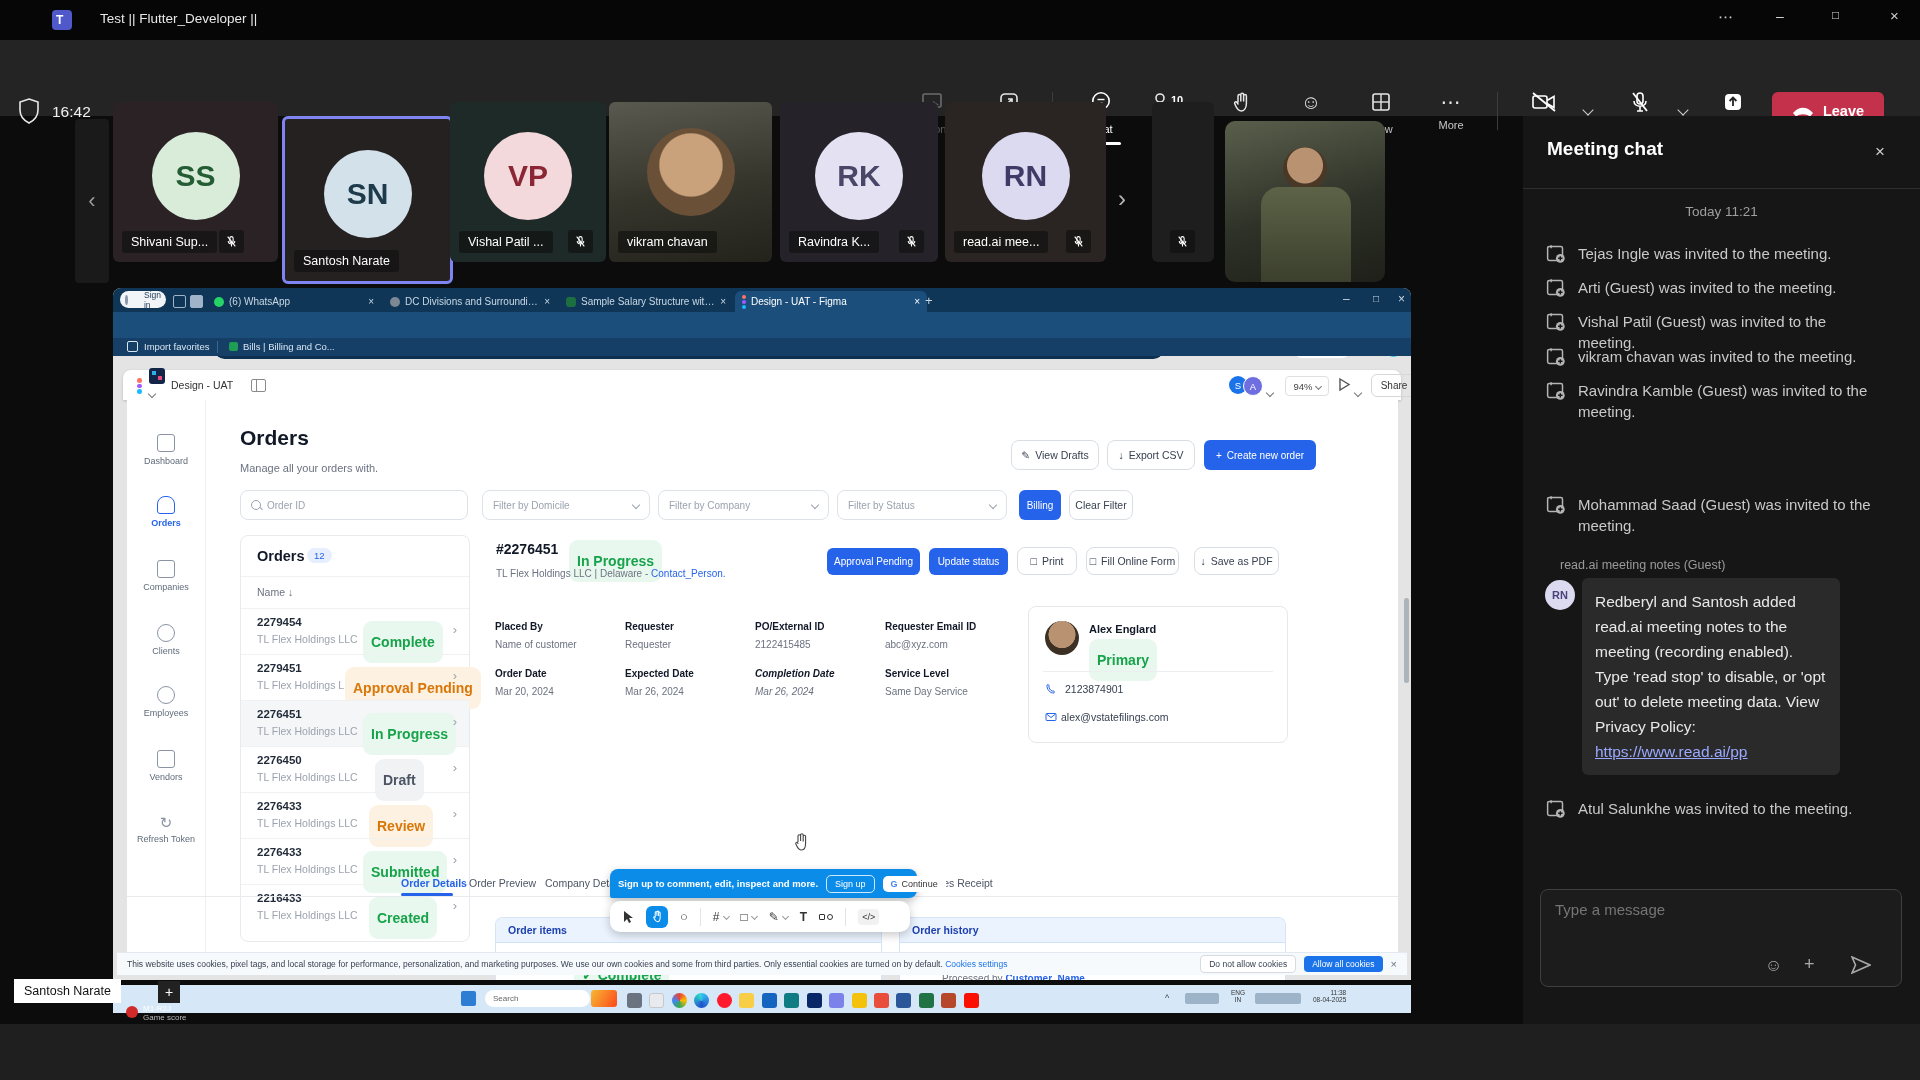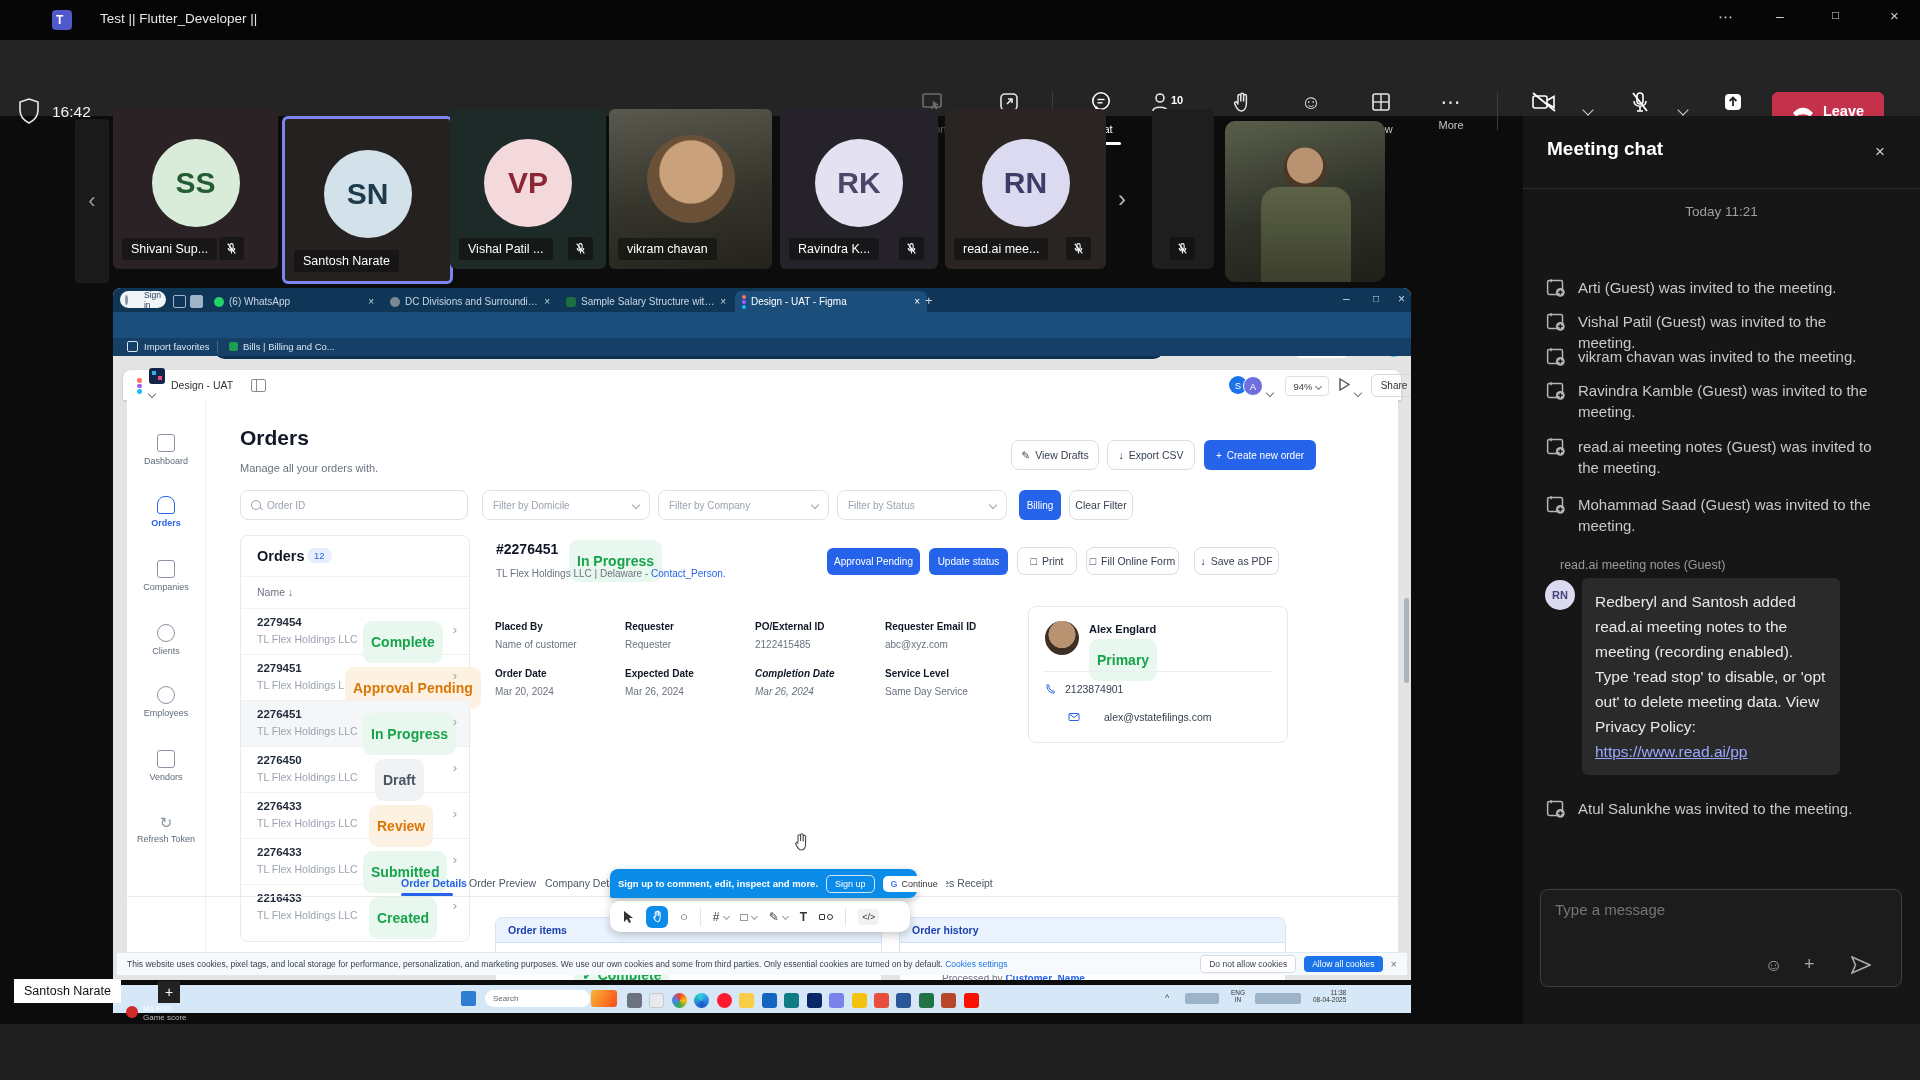--- a/index.html
+++ b/index.html
@@ -8,21 +8,21 @@
   .abs{position:absolute;}
   
   .titlebar{position:absolute;left:0;top:0;width:1920px;height:40px;background:#060606;color:#e8e8e8;}
   .mtoolbar{position:absolute;left:0;top:40px;width:1920px;height:76px;background:#242424;}
   .tbtn{position:absolute;top:50px;width:66px;text-align:center;color:#cfcfcf;}
   .tbtn .lab{font-size:11px;color:#c7c7c7;margin-top:5px;}
   .tbtn.dis{opacity:.42;}
   .vsep{position:absolute;top:52px;width:1px;height:38px;background:#3d3d3d;}
   .crt{width:7px;height:7px;border-right:1.6px solid #cfcfcf;border-bottom:1.6px solid #cfcfcf;transform:rotate(45deg);display:inline-block;}
   
-  .tile{position:absolute;top:109px;height:160px;border-radius:6px;overflow:hidden;}
+  .tile{position:absolute;top:102px;height:160px;border-radius:6px;overflow:hidden;}
   .tile .av{position:absolute;left:50%;top:46%;transform:translate(-50%,-50%);width:88px;height:88px;border-radius:50%;
             display:flex;align-items:center;justify-content:center;font-size:30px;font-weight:bold;}
   .npill{position:absolute;left:9px;bottom:9px;background:rgba(15,15,15,.62);color:#fff;font-size:12.5px;
          padding:4px 9px;border-radius:3px;white-space:nowrap;}
   .mpill{position:absolute;bottom:9px;background:rgba(15,15,15,.62);border-radius:3px;width:25px;height:23px;
          display:flex;align-items:center;justify-content:center;}
   
   #bw{position:absolute;left:113px;top:288px;width:1298px;height:692px;border-radius:8px 8px 0 0;overflow:hidden;background:#e4e4e4;}
   .tabstrip{position:absolute;left:0;top:0;width:1298px;height:24px;background:#0f3657;}
   .btab{position:absolute;top:3px;height:21px;color:#c9d7e4;font-size:10px;display:flex;align-items:center;gap:5px;padding:0 7px;border-radius:6px 6px 0 0;width:160px;}
@@ -547,21 +547,21 @@
         <div class="abs" style="left:16px;top:14px;width:34px;height:34px;border-radius:50%;background:radial-gradient(circle at 50% 40%, #b99271 0 50%, #3c2f23 52%);"></div>
         <div class="abs" style="left:60px;top:16px;font-size:11px;font-weight:bold;color:#111827;">Alex Englard</div>
         <div class="abs" style="left:60px;top:32px;"><span class="badge bg-green">Primary</span></div>
         <div class="abs" style="left:14px;top:64px;width:230px;height:1px;background:#eceef1;"></div>
         <div class="abs" style="left:16px;top:76px;display:flex;gap:8px;align-items:center;">
           <svg width="12" height="12" viewBox="0 0 24 24">
               <path d="M4 4 C5 3 8 3 8 5 L8 8 C8 10 10 14 14 16 L17 16 C19 16 19 19 18 20 C10 21 3 12 4 4 Z" fill="none" stroke="#2563eb" stroke-width="2"></path>
             </svg>
           <span style="font-size:10.5px;color:#374151;">2123874901</span>
         </div>
-        <div class="abs" style="left:16px;top:104px;display:flex;gap:24px;align-items:center;margin-left:23px;">
+        <div class="abs" style="left:16px;top:104px;display:flex;gap:4px;align-items:center;">
           <svg width="12" height="12" viewBox="0 0 24 24">
               <rect x="2" y="5" width="20" height="14" rx="2" fill="none" stroke="#2563eb" stroke-width="2"></rect>
               <path d="M3 6 L12 13 L21 6" fill="none" stroke="#2563eb" stroke-width="2"></path>
             </svg>
           <span style="font-size:10.5px;color:#374151;">alex@vstatefilings.com</span>
         </div>
       </div>
 
       <svg class="abs" style="left:666px;top:432px;" width="17" height="20" viewBox="0 0 17 20">
         <path d="M5 10 V4 a1.3 1.3 0 0 1 2.6 0 V9 M7.6 9 V3 a1.3 1.3 0 0 1 2.6 0 V9 M10.2 9.4 V4.4 a1.2 1.2 0 0 1 2.4 0 V11 C12.6 15 11.5 18 8.5 18 C6 18 5 16.5 3.8 14 L2.8 11.8 a1.1 1.1 0 0 1 2-.9 L5 12" fill="#fff" stroke="#444" stroke-width="1.1"></path>
@@ -684,20 +684,29 @@
     <span style="width:12px;height:12px;border-radius:50%;background:#d02a2a;display:inline-block;margin-top:2px;"></span>
     <span style="font-size:8px;color:#fff;line-height:9px;"><span>M1-R2J</span><br><span style="color:#bbb;">Game score</span></span>
   </div>
 
   <div id="chat">
     <div class="abs" style="left:24px;top:22px;font-size:19px;font-weight:bold;color:#fff;">Meeting chat</div>
     <div class="abs" style="left:352px;top:26px;font-size:17px;color:#cfcfcf;">×</div>
     <div class="abs" style="left:0;top:72px;width:397px;height:1px;background:#2e2e2e;"></div>
     <div class="abs" style="left:0;top:88px;width:397px;text-align:center;font-size:13.5px;color:#9f9f9f;">Today 11:21</div>
 
+    <div class="inv" style="top:127px;">
+      <svg width="21" height="21" viewBox="0 0 24 24">
+          <rect x="3" y="4" width="17" height="16" rx="2" fill="none" stroke="#b5b5b5" stroke-width="1.7"></rect>
+          <line x1="7" y1="2.5" x2="7" y2="6" stroke="#b5b5b5" stroke-width="1.7"></line>
+          <circle cx="17.5" cy="17.5" r="5" fill="#b5b5b5"></circle>
+          <path d="M17.5 15 v5 M15 17.5 h5" stroke="#161616" stroke-width="1.6"></path>
+        </svg>
+      <div class="tx">Tejas Ingle was invited to the meeting.</div>
+    </div>
     <div class="inv" style="top:161px;">
       <svg width="21" height="21" viewBox="0 0 24 24">
           <rect x="3" y="4" width="17" height="16" rx="2" fill="none" stroke="#b5b5b5" stroke-width="1.7"></rect>
           <line x1="7" y1="2.5" x2="7" y2="6" stroke="#b5b5b5" stroke-width="1.7"></line>
           <circle cx="17.5" cy="17.5" r="5" fill="#b5b5b5"></circle>
           <path d="M17.5 15 v5 M15 17.5 h5" stroke="#161616" stroke-width="1.6"></path>
         </svg>
       <div class="tx">Arti (Guest) was invited to the meeting.</div>
     </div>
     <div class="inv" style="top:230px;">
@@ -720,29 +729,20 @@
     </div>
     <div class="inv" style="top:264px;">
       <svg width="21" height="21" viewBox="0 0 24 24">
           <rect x="3" y="4" width="17" height="16" rx="2" fill="none" stroke="#b5b5b5" stroke-width="1.7"></rect>
           <line x1="7" y1="2.5" x2="7" y2="6" stroke="#b5b5b5" stroke-width="1.7"></line>
           <circle cx="17.5" cy="17.5" r="5" fill="#b5b5b5"></circle>
           <path d="M17.5 15 v5 M15 17.5 h5" stroke="#161616" stroke-width="1.6"></path>
         </svg>
       <div class="tx">Ravindra Kamble (Guest) was invited to the meeting.</div>
     </div>
-    <div class="inv" style="top:320px;">
-      <svg width="21" height="21" viewBox="0 0 24 24">
-          <rect x="3" y="4" width="17" height="16" rx="2" fill="none" stroke="#b5b5b5" stroke-width="1.7"></rect>
-          <line x1="7" y1="2.5" x2="7" y2="6" stroke="#b5b5b5" stroke-width="1.7"></line>
-          <circle cx="17.5" cy="17.5" r="5" fill="#b5b5b5"></circle>
-          <path d="M17.5 15 v5 M15 17.5 h5" stroke="#161616" stroke-width="1.6"></path>
-        </svg>
-      <div class="tx">read.ai meeting notes (Guest) was invited to the meeting.</div>
-    </div>
     <div class="inv" style="top:378px;">
       <svg width="21" height="21" viewBox="0 0 24 24">
           <rect x="3" y="4" width="17" height="16" rx="2" fill="none" stroke="#b5b5b5" stroke-width="1.7"></rect>
           <line x1="7" y1="2.5" x2="7" y2="6" stroke="#b5b5b5" stroke-width="1.7"></line>
           <circle cx="17.5" cy="17.5" r="5" fill="#b5b5b5"></circle>
           <path d="M17.5 15 v5 M15 17.5 h5" stroke="#161616" stroke-width="1.6"></path>
         </svg>
       <div class="tx">Mohammad Saad (Guest) was invited to the meeting.</div>
     </div>
 

